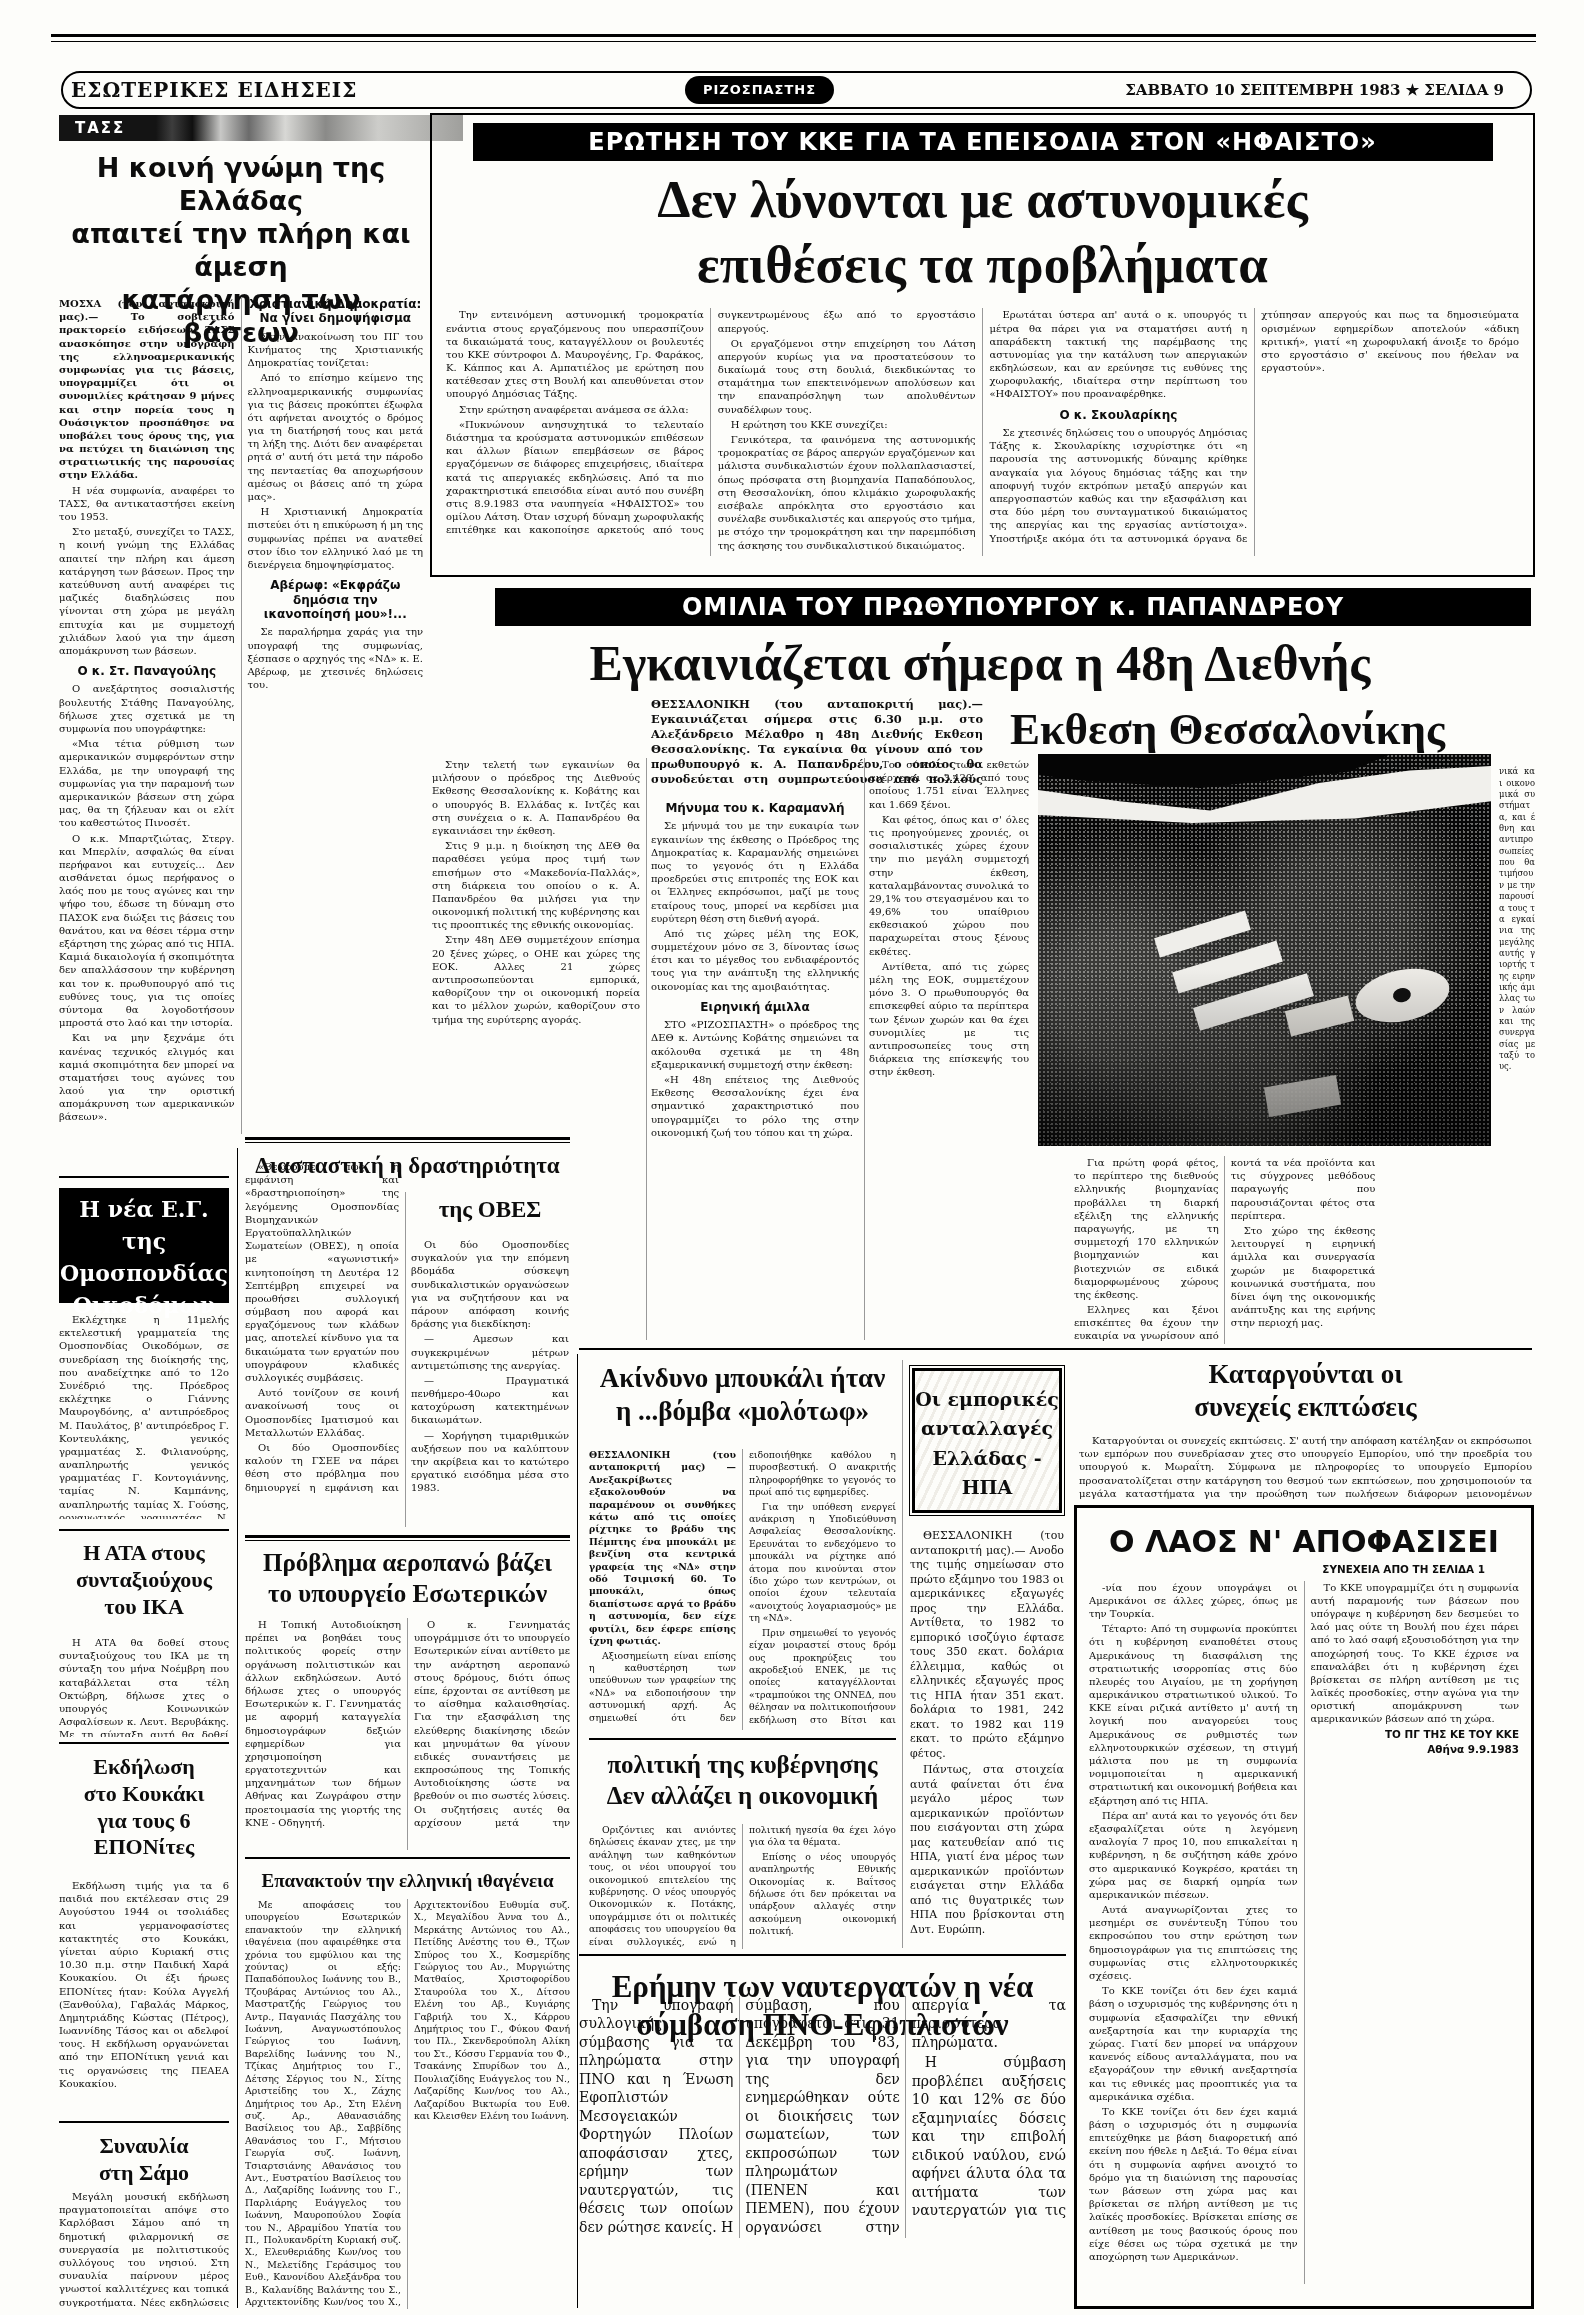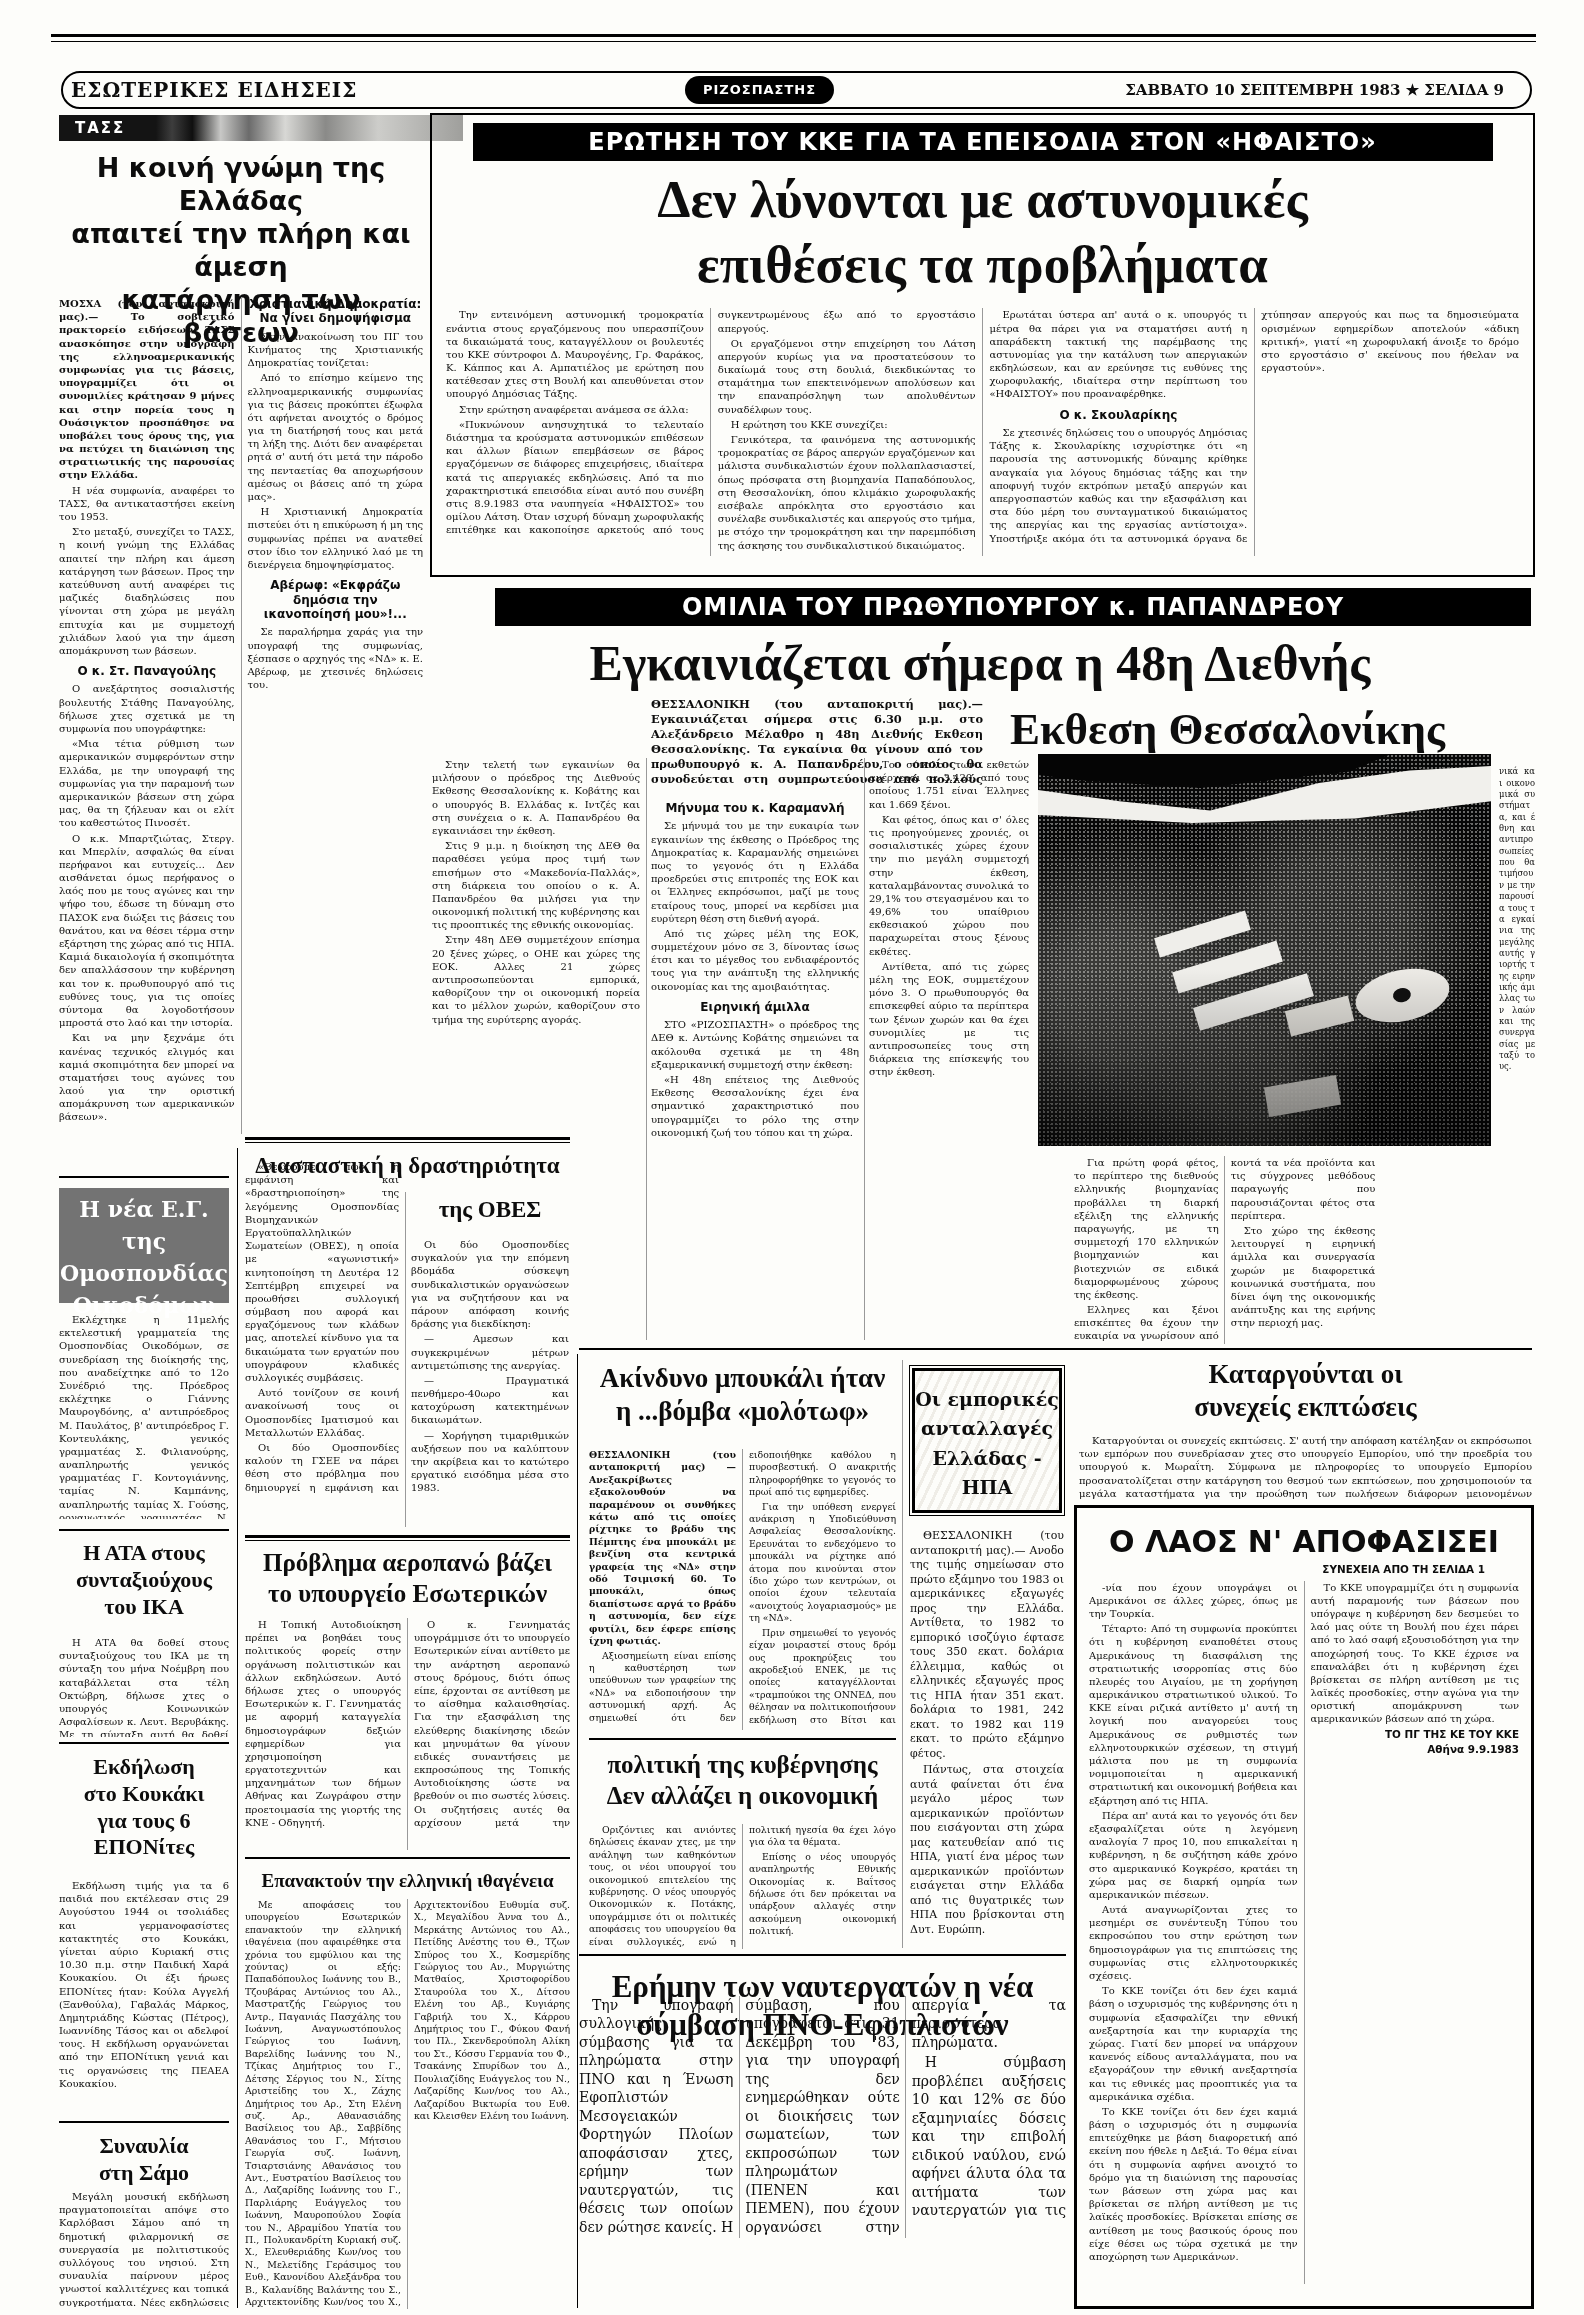--- a/index.html
+++ b/index.html
@@ -29,21 +29,21 @@
   
   .bt{font-size:10px;line-height:1.32;text-align:justify;overflow:hidden;column-fill:auto;}
   .bt p{margin:0 0 2px;text-indent:13px;}
   .bt p.lead{font-weight:bold;text-indent:0;}
   .bt p.sig{font-weight:bold;text-align:right;text-indent:0;font-family:"DejaVu Sans",sans-serif;font-size:10.4px;}
   .bt h4{font-family:"DejaVu Sans",sans-serif;font-size:12px;text-align:center;margin:7px 0 4px;line-height:1.2;}
   .c2{column-count:2;column-gap:13px;column-rule:1px solid #999;}
   .c3{column-count:3;column-gap:12px;column-rule:1px solid #999;}
   .c4{column-count:4;column-gap:14px;column-rule:1px solid #999;}
   
-  .blackbox{background:#737373;color:#fff;text-align:center;font-family:"DejaVu Serif",serif;font-weight:bold;}
+  .blackbox{background:#000000;color:#fff;text-align:center;font-family:"DejaVu Serif",serif;font-weight:bold;}
   .frame{border:2px solid #000;}
   .frame3{border:3px solid #000;}
   
   #photo{background:radial-gradient(circle at 18% 62%,#3a3a38 0 14%,transparent 38%),
                     radial-gradient(circle at 66% 44%,#2f2f2d 0 18%,transparent 42%),
                     radial-gradient(circle at 45% 80%,#343432 0 12%,transparent 34%),#070707;
          overflow:hidden;}
   #photo::before{content:"";position:absolute;inset:0;
          background-image:radial-gradient(#f4f4f0 0.8px,transparent 1.1px),radial-gradient(#dddbd4 0.7px,transparent 1px);
          background-size:4px 4px,7px 7px;background-position:0 0,2px 3px;opacity:.42;}

